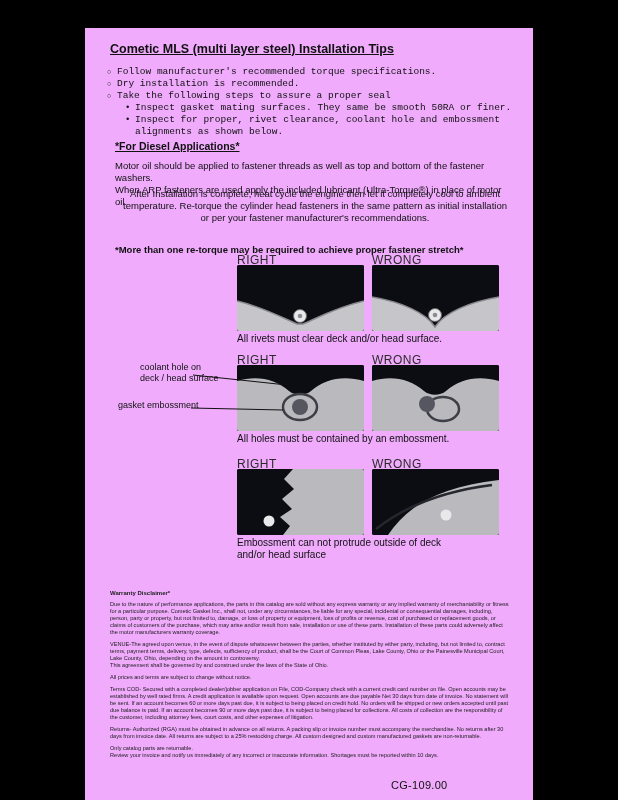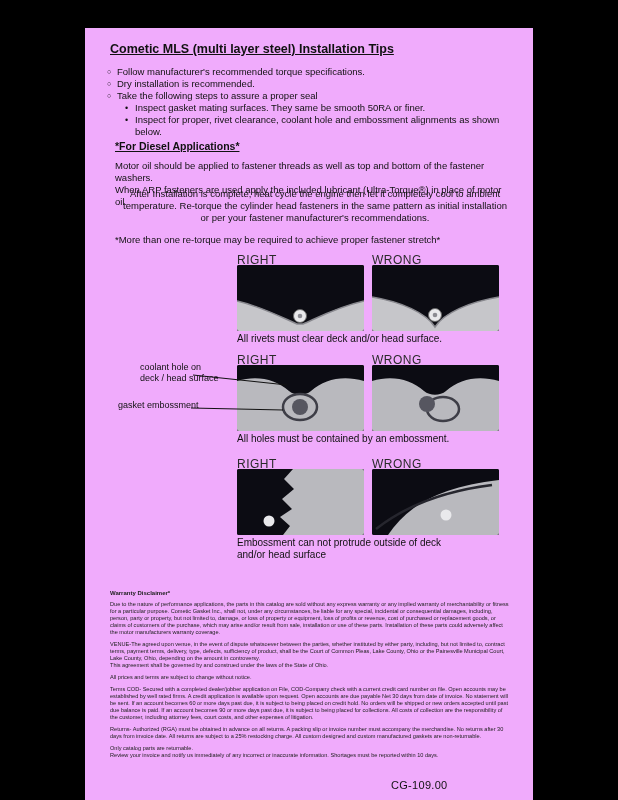--- a/index.html
+++ b/index.html
@@ -4,31 +4,31 @@
 <style>
   html,body{margin:0;padding:0;}
   body{
     width:618px;height:800px;background:#000;position:relative;overflow:hidden;
     font-family:"Liberation Sans","DejaVu Sans",sans-serif;color:#111;
   }
   .page{position:absolute;left:85px;top:8px;width:448px;height:784px;background:#f0abfc;margin-top:20px;}
   .page *{position:absolute;}
   .title{left:25px;top:14px;font-size:12.5px;font-weight:bold;text-decoration:underline;white-space:nowrap;}
   .bullets{left:22px;top:38px;width:410px;font-size:9.5px;line-height:12px;position:absolute;}
-  .bullets .b{position:static;display:flex;align-items:flex-start;}
+  .bullets .b{position:static;display:flex;align-items:flex-start;font-family:Liberation Mono, monospace;}
   .bullets .b .m{position:static;width:10px;flex:0 0 10px;text-align:left;}
   .bullets .b .m.o{font-size:7px;}
   .bullets .b .m.d{font-size:9px;}
   .bullets .b.sub{margin-left:18px;}
   .bullets .b span:last-child{position:static;}
   .h2{left:30px;top:112px;font-size:10.5px;font-weight:bold;white-space:nowrap;text-decoration:underline;}
   .para{font-size:9.5px;line-height:12px;white-space:pre-line;width:400px;}
   .p1{left:30px;top:132px;}
   .p2{left:30px;top:160px;text-align:center;}
-  .p3{left:30px;top:206px;}
+  .p3{left:30px;top:216px;font-weight:bold;}
   .dlabel{width:127px;text-align:left;font-size:12px;color:#2a2a2a;letter-spacing:.5px;}
   .dbox{width:127px;height:66px;background:#0c0c13;border-radius:2px;overflow:hidden;}
   .dbox svg{position:static;display:block;}
   .caption{font-size:10px;line-height:11.5px;white-space:pre-line;width:280px;}
   .ann{font-size:9px;line-height:10.5px;white-space:pre-line;color:#111;}
   .overlay{z-index:5;pointer-events:none;}
   .legal{left:25px;top:562px;width:400px;font-size:5.6px;line-height:7px;color:#222;position:absolute;}
   .legal .lh{position:static;font-weight:bold;font-size:6px;margin-bottom:4px;}
   .legal p{position:static;margin:0 0 5px 0;white-space:pre-line;}
   .footer{left:306px;top:751px;font-size:11px;color:#111;letter-spacing:.3px;}

